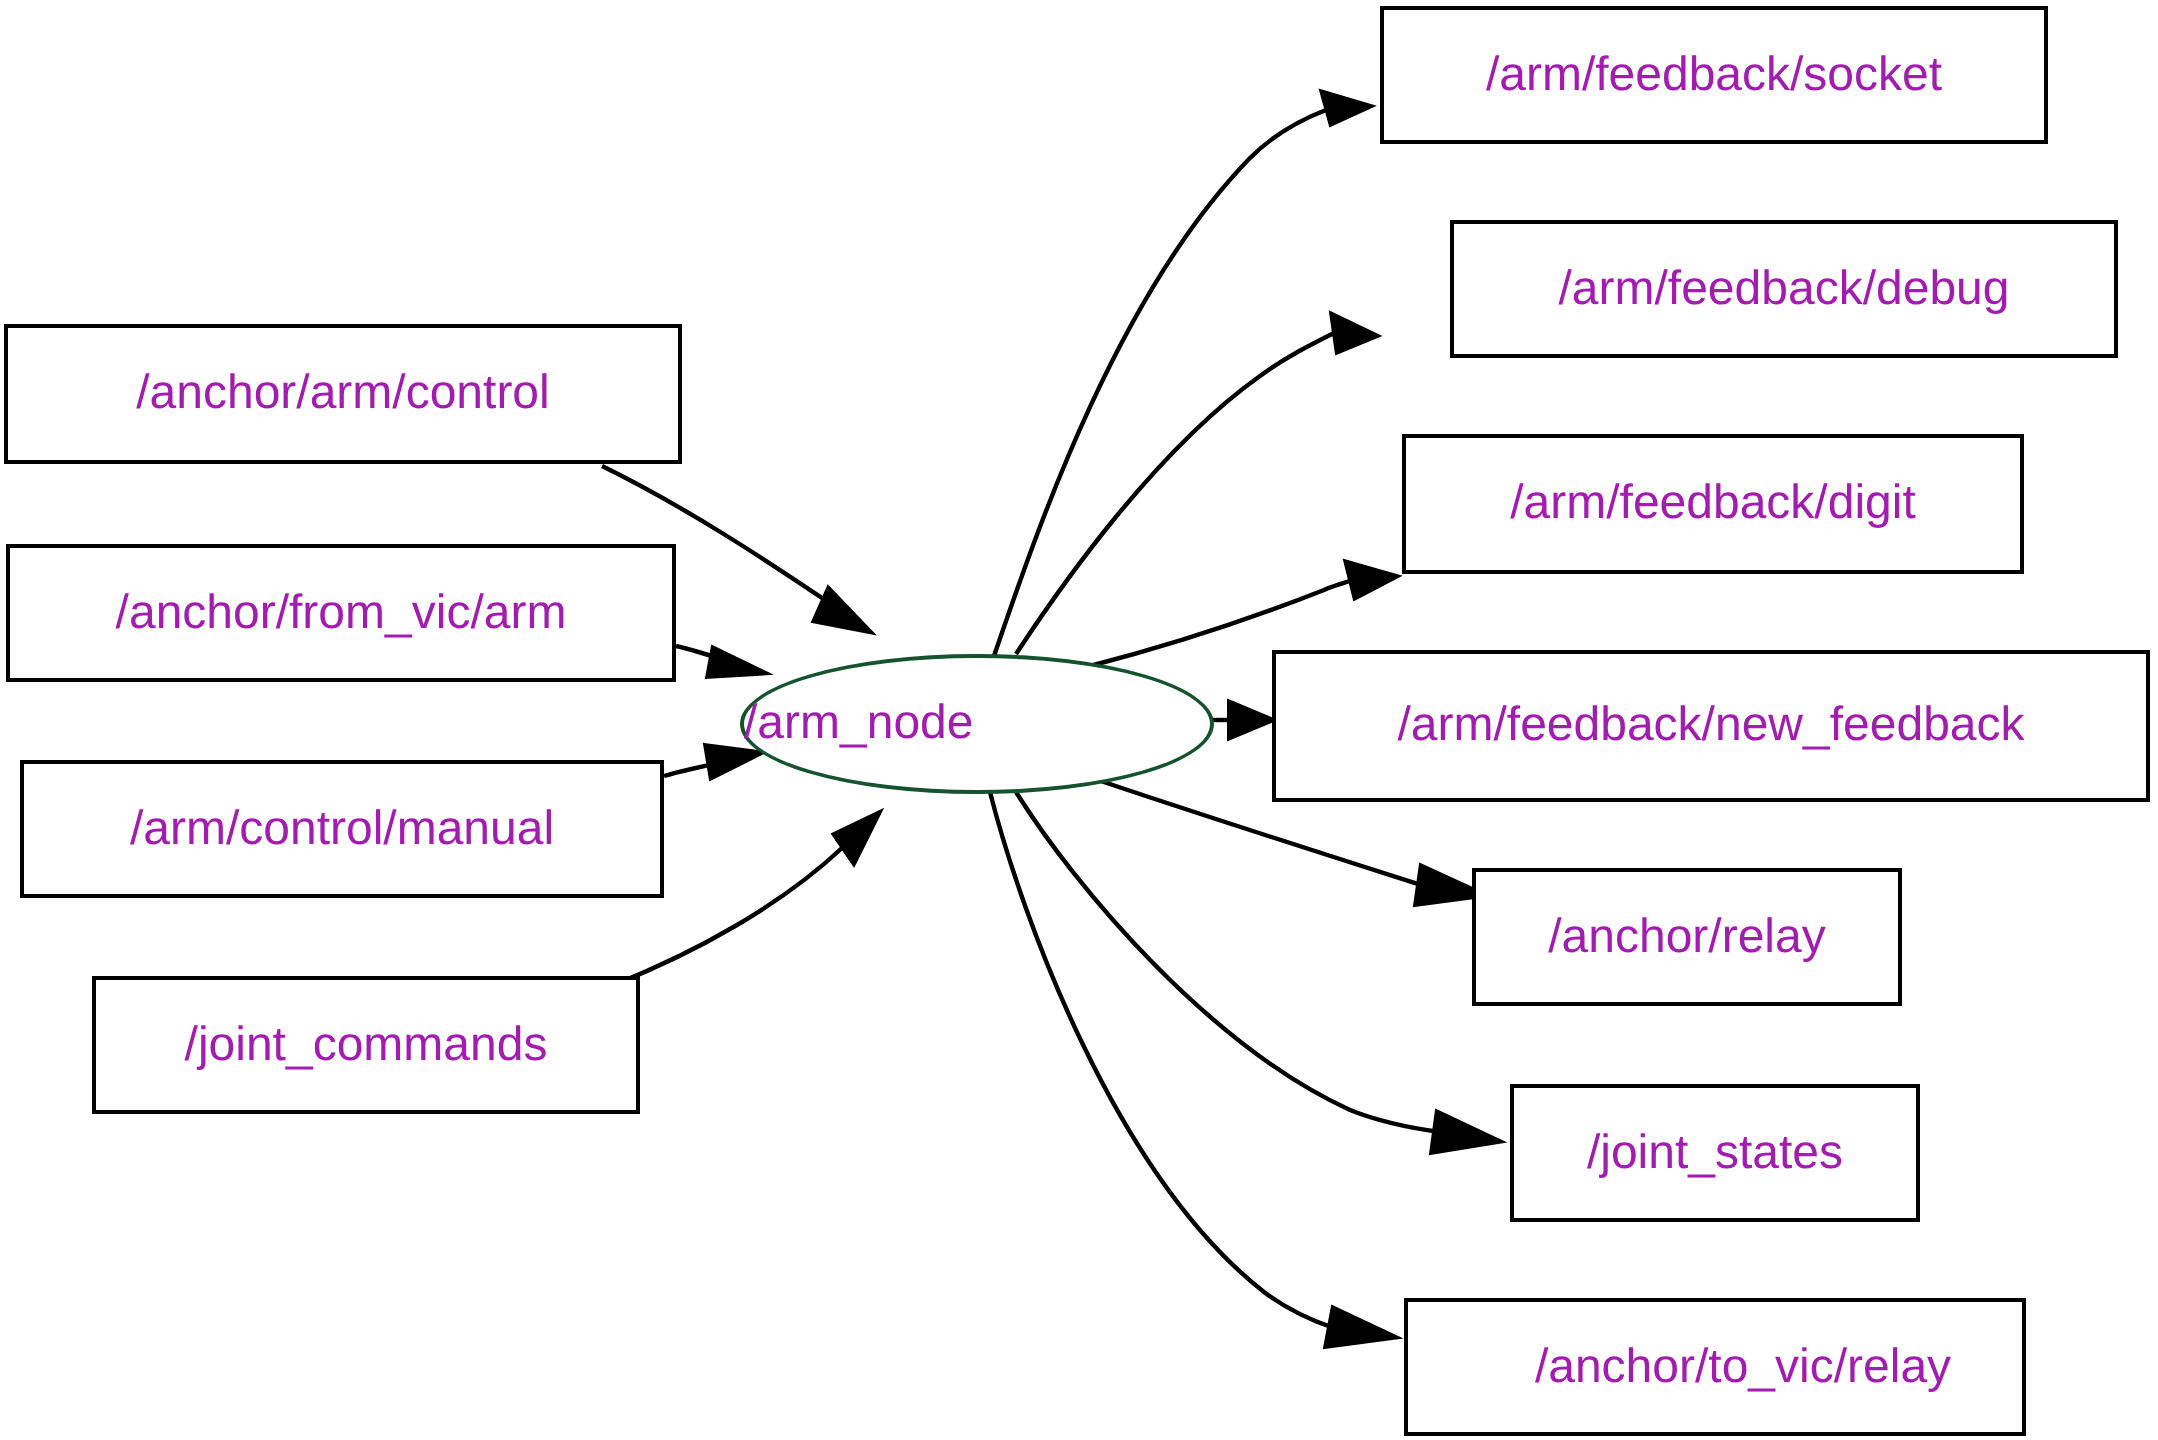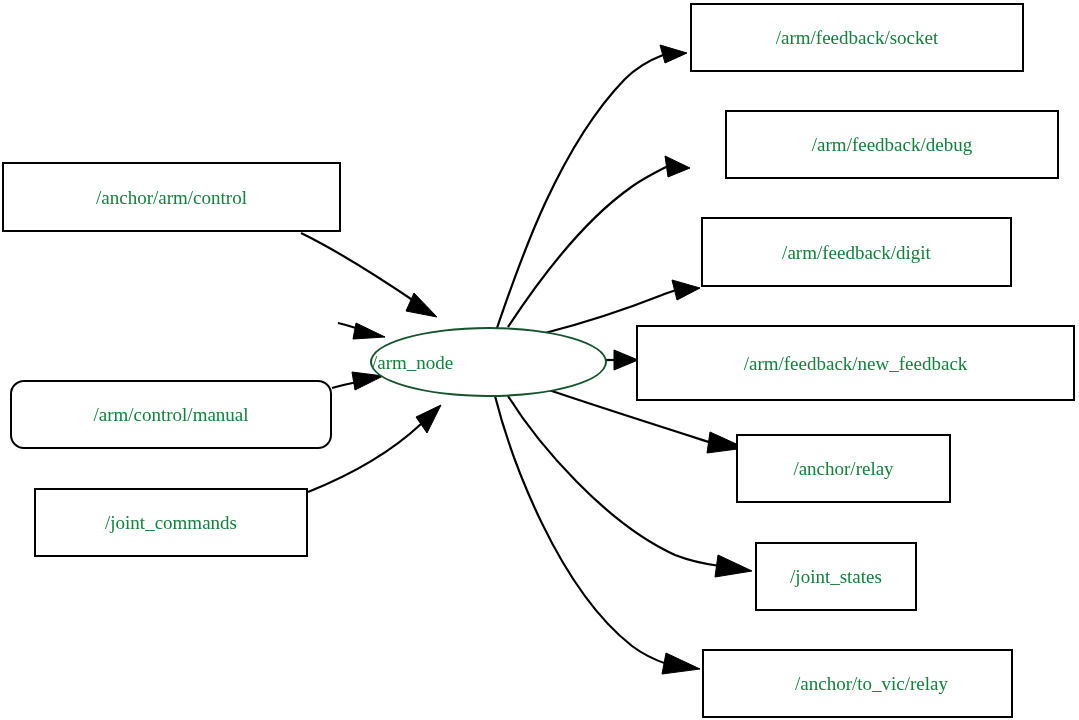--- a/index.html
+++ b/index.html
@@ -40,25 +40,25 @@
     border: 2px solid #14532d;
     background: #ffffff;
     border-radius: 50%;
     display: flex;
     align-items: center;
     justify-content: flex-start;
     color: #000000;
     z-index: 3;
   }
   .node-label {
-    font-family: Liberation Serif, serif;
-    font-size: 19px;
+    font-family: Liberation Sans, sans-serif;
+    font-size: 24px;
     line-height: 1;
     white-space: nowrap;
-    color: #15803d;
+    color: #a21caf;
   }
   .edge-path {
     fill: none;
     stroke: #000000;
     stroke-width: 2.2;
   }
   .arrow-head {
     fill: #000000;
     stroke: #000000;
     stroke-width: 1;
@@ -135,26 +135,29 @@
     </g>
 
   </svg>
 
   <div class="boxes-layer">
 
     <div class="node-box" style="left:2px; top:162px; width:339px; height:70px;">
       <span class="node-label">/anchor/arm/control</span>
     </div>
 
+    <div class="node-box" style="left:3px; top:272px; width:335px; height:69px;">
+      <span class="node-label">/anchor/from_vic/arm</span>
+    </div>
 
-    <div class="node-box" style="left:10px; top:380px; width:322px; height:69px;border-radius:14px;">
+    <div class="node-box" style="left:10px; top:380px; width:322px; height:69px;">
       <span class="node-label">/arm/control/manual</span>
     </div>
 
-    <div class="node-box" style="left:34px; top:488px; width:274px; height:69px;">
+    <div class="node-box" style="left:46px; top:488px; width:274px; height:69px;">
       <span class="node-label">/joint_commands</span>
     </div>
 
     <div class="node-ellipse" style="left:370px; top:327px; width:237px; height:70px;">
       <span class="node-label">/arm_node</span>
     </div>
 
     <div class="node-box" style="left:690px; top:3px; width:334px; height:69px;">
       <span class="node-label">/arm/feedback/socket</span>
     </div>
@@ -168,21 +171,21 @@
     </div>
 
     <div class="node-box" style="left:636px; top:325px; width:439px; height:76px;">
       <span class="node-label">/arm/feedback/new_feedback</span>
     </div>
 
     <div class="node-box" style="left:736px; top:434px; width:215px; height:69px;">
       <span class="node-label">/anchor/relay</span>
     </div>
 
-    <div class="node-box" style="left:755px; top:542px; width:162px; height:69px;">
+    <div class="node-box" style="left:755px; top:542px; width:205px; height:69px;">
       <span class="node-label">/joint_states</span>
     </div>
 
     <div class="node-box" style="left:702px; top:649px; width:311px; height:69px;padding-left:28px;">
       <span class="node-label">/anchor/to_vic/relay</span>
     </div>
 
   </div>
 </div>
 

